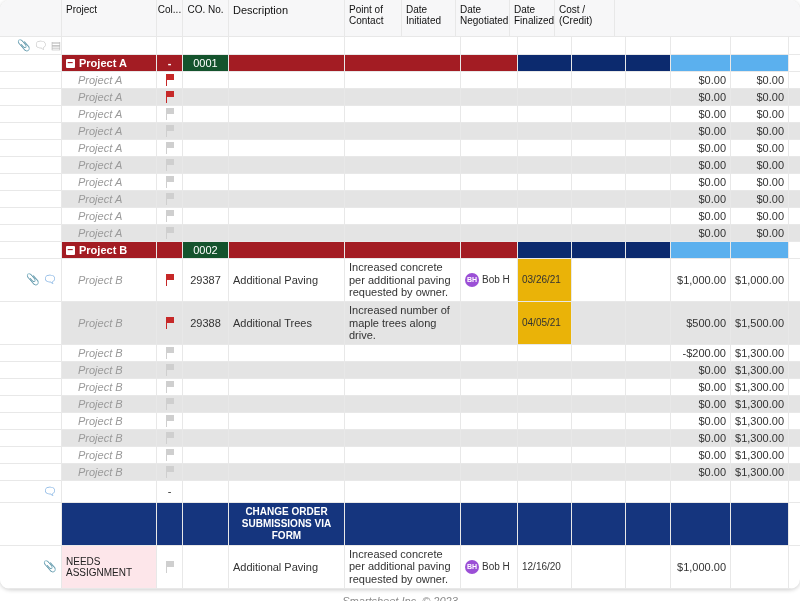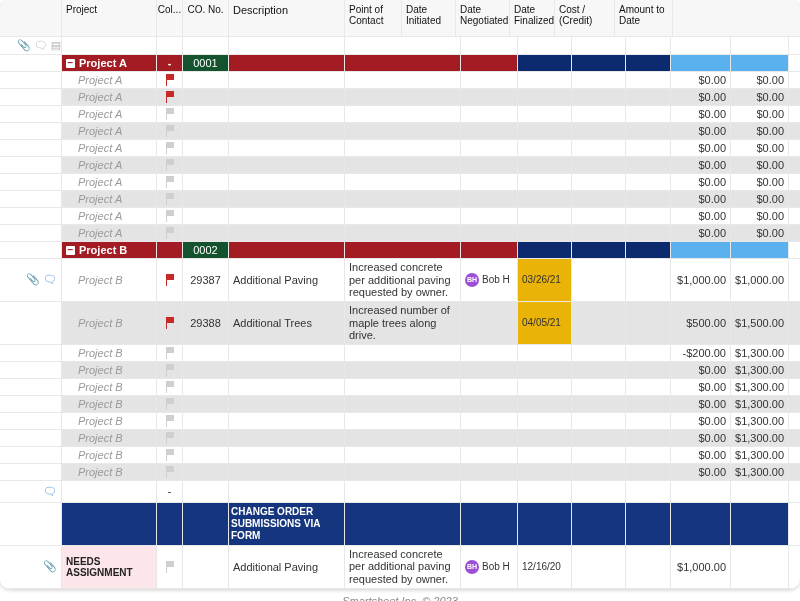--- a/index.html
+++ b/index.html
@@ -22,52 +22,51 @@
 .hdr{background:#f7f7f8;font-weight:normal;font-size:10px;color:#111}
 .hdr .c-gutter{background:#f7f7f8}
 .hdr>div{padding:4px 4px;align-items:flex-start;min-height:36px}
 .prj-hdr .c-project{background:#a31c23;color:#fff;font-weight:bold}
 .prj-hdr .c-col{background:#a31c23;color:#fff;font-weight:bold}
 .prj-hdr .c-cono{background:#14532d;color:#fff;font-weight:normal}
 .prj-hdr .c-item,.prj-hdr .c-desc,.prj-hdr .c-poc{background:#a31c23}
 .prj-hdr .c-init,.prj-hdr .c-neg,.prj-hdr .c-fin{background:#0c2a6e}
 .prj-hdr .c-cost,.prj-hdr .c-amt{background:#5bb0ee}
 .blueband .c-project,.blueband .c-col,.blueband .c-cono,.blueband .c-desc,.blueband .c-poc,.blueband .c-init,.blueband .c-neg,.blueband .c-fin,.blueband .c-cost,.blueband .c-amt{background:#15357e}
-.blueband .c-item{background:#15357e;color:#fff;font-weight:bold;justify-content:center;font-size:10px;line-height:1.2;padding:3px 2px}
+.blueband .c-item{background:#15357e;color:#fff;font-weight:bold;text-align:center;justify-content:center;font-size:10px;line-height:1.2;padding:3px 2px}
 .r-alt{background:#e4e4e4}
 .proj-label{color:#9a9a9a;font-style:italic;padding-left:12px}
 .flag{width:10px;height:12px;position:relative}
 .flag::before{content:"";position:absolute;left:1px;top:0;width:1.5px;height:12px;background:currentColor}
 .flag::after{content:"";position:absolute;left:2px;top:0;width:7px;height:6px;background:currentColor}
 .flag-red{color:#c62828}
 .flag-gray{color:#cfcfcf}
 .expand{display:inline-block;width:9px;height:9px;background:#fff;color:#a31c23;font-weight:bold;font-size:10px;line-height:8px;text-align:center;margin-right:4px;border-radius:1px}
 .avatar{width:14px;height:14px;border-radius:50%;background:#9b4fd6;color:#fff;font-size:7px;font-weight:bold;display:inline-flex;align-items:center;justify-content:center;margin-right:3px}
 .gi{color:#b7b7b7;font-size:11px;margin-left:3px}
-.needs{background:#fde6ea;font-weight:bold;color:#222;font-size:10px;line-height:1.1}
+.needs{background:#fde6ea;font-weight:normal;color:#222;font-size:10px;line-height:1.1}
 .c-init.hl{background:#eab308}
 .footer{text-align:center;color:#8a8a8a;font-style:italic;font-size:11px;padding:6px 16px}
 </style>
 </head>
 <body>
 
 <div class="sheet">
 
 <div class="row hdr">
   <div class="c-gutter"></div>
   <div class="c-project">Project</div>
   <div class="c-col">Col...</div>
   <div class="c-cono">CO. No.</div>
   <div class="c-desc">Description</div>
   <div class="c-poc">Point of Contact</div>
   <div class="c-init">Date Initiated</div>
   <div class="c-neg">Date Negotiated</div>
   <div class="c-fin">Date Finalized</div>
   <div class="c-cost">Cost / (Credit)</div>
-  <div class="c-amt">Amount to Date</div>
 </div>
 
 <div class="row" style="min-height:14px">
   <div class="c-gutter" style="justify-content:flex-start;padding-left:14px">
     <span class="gi">📎</span>
     <span class="gi">🗨</span>
     <span class="gi">▤</span>
 
   </div>
   <div class="c-project"></div>

